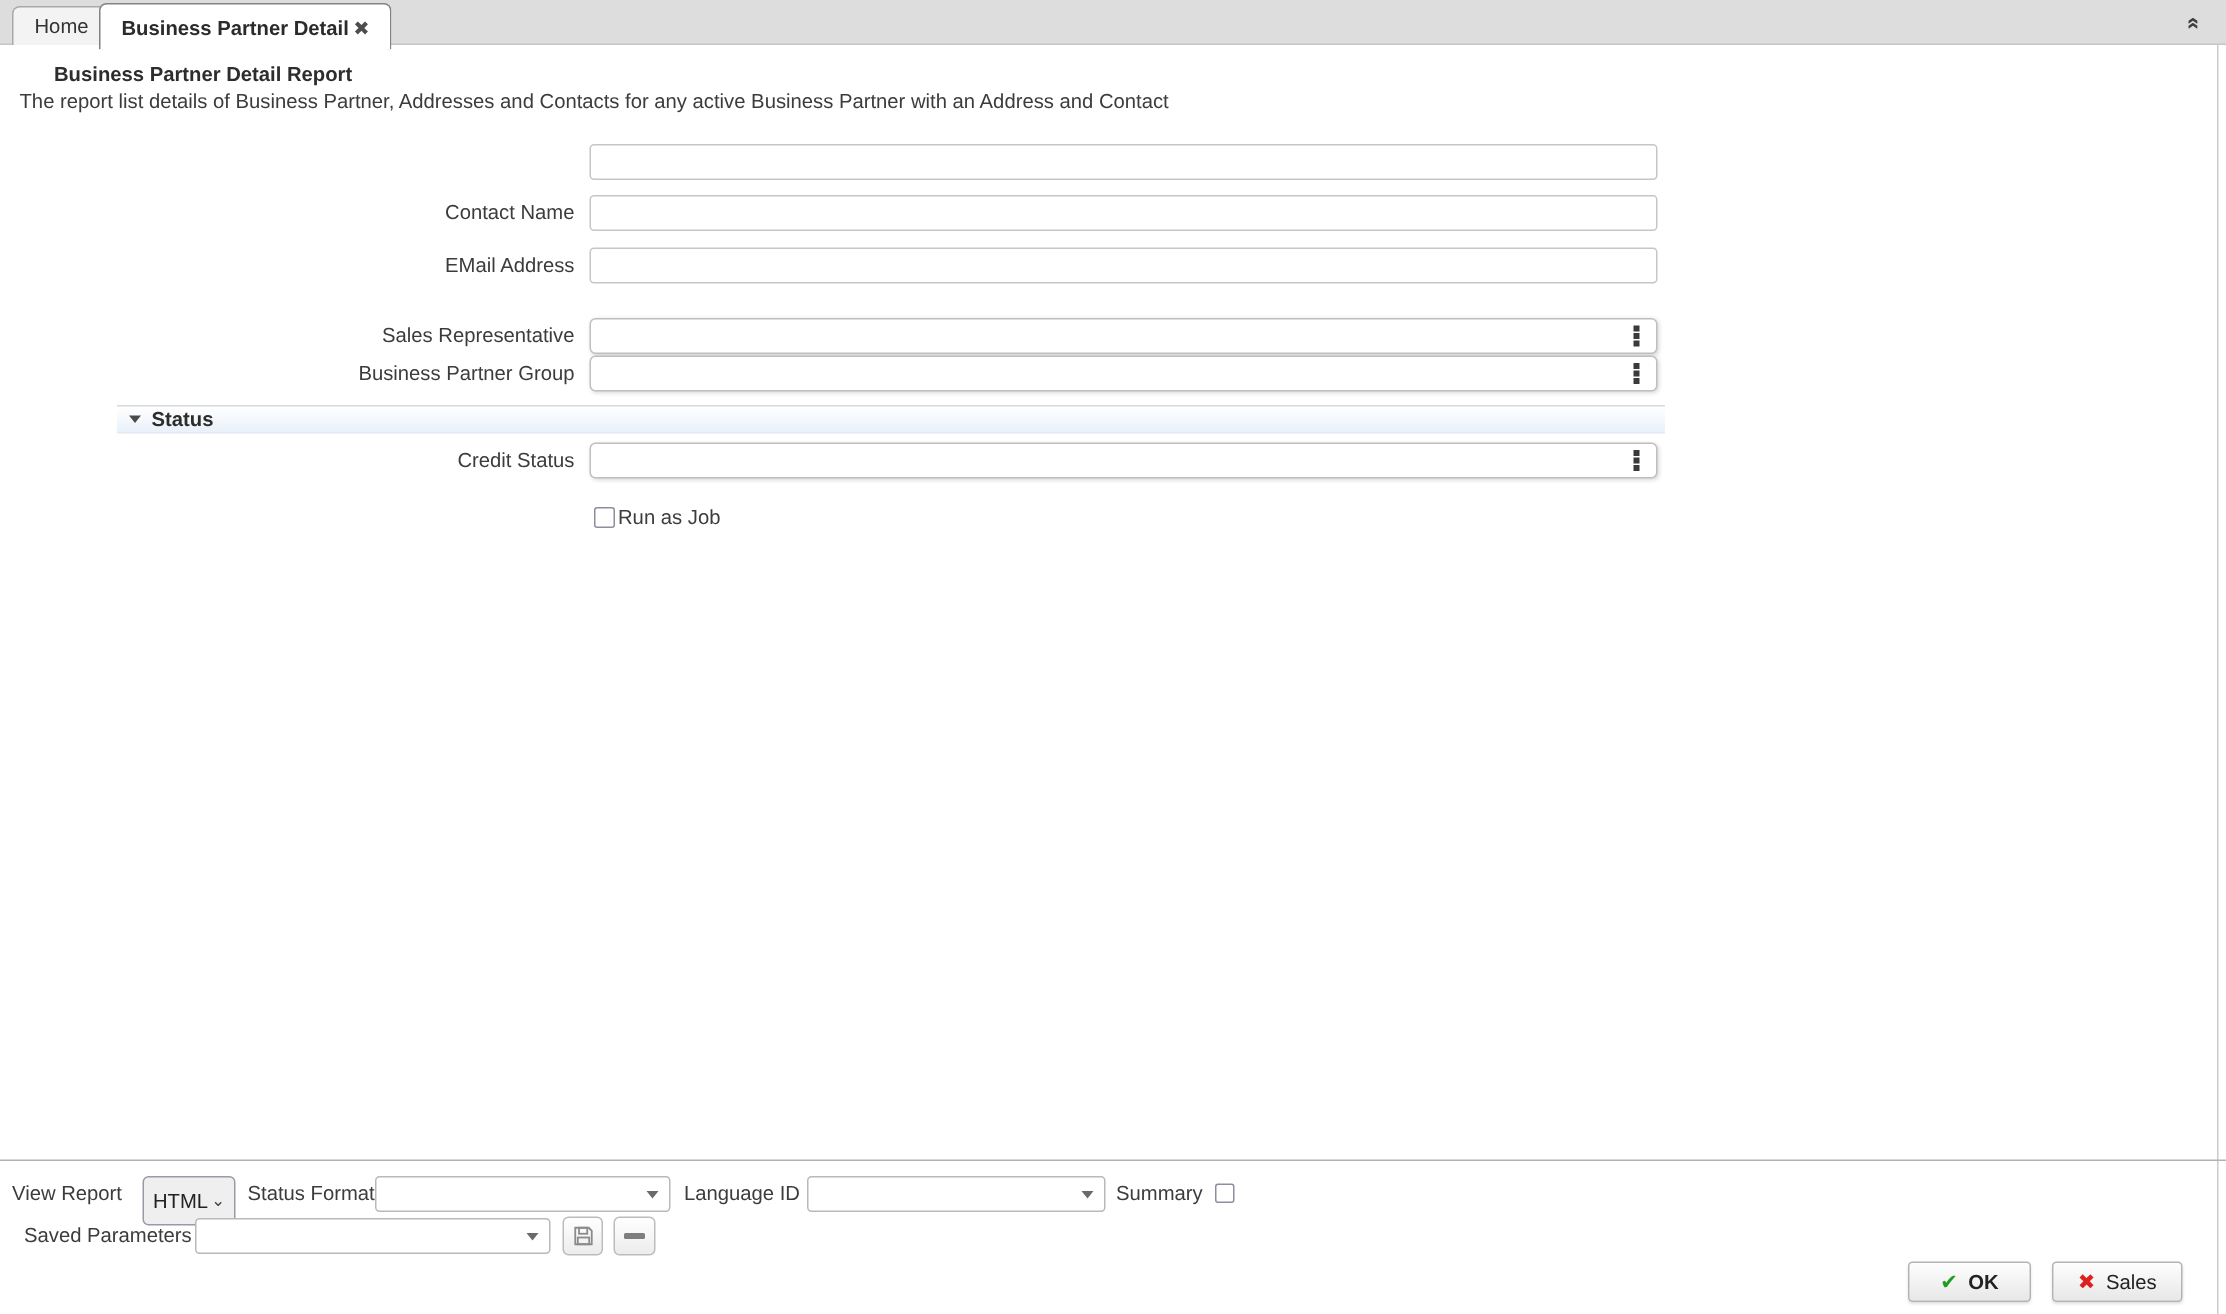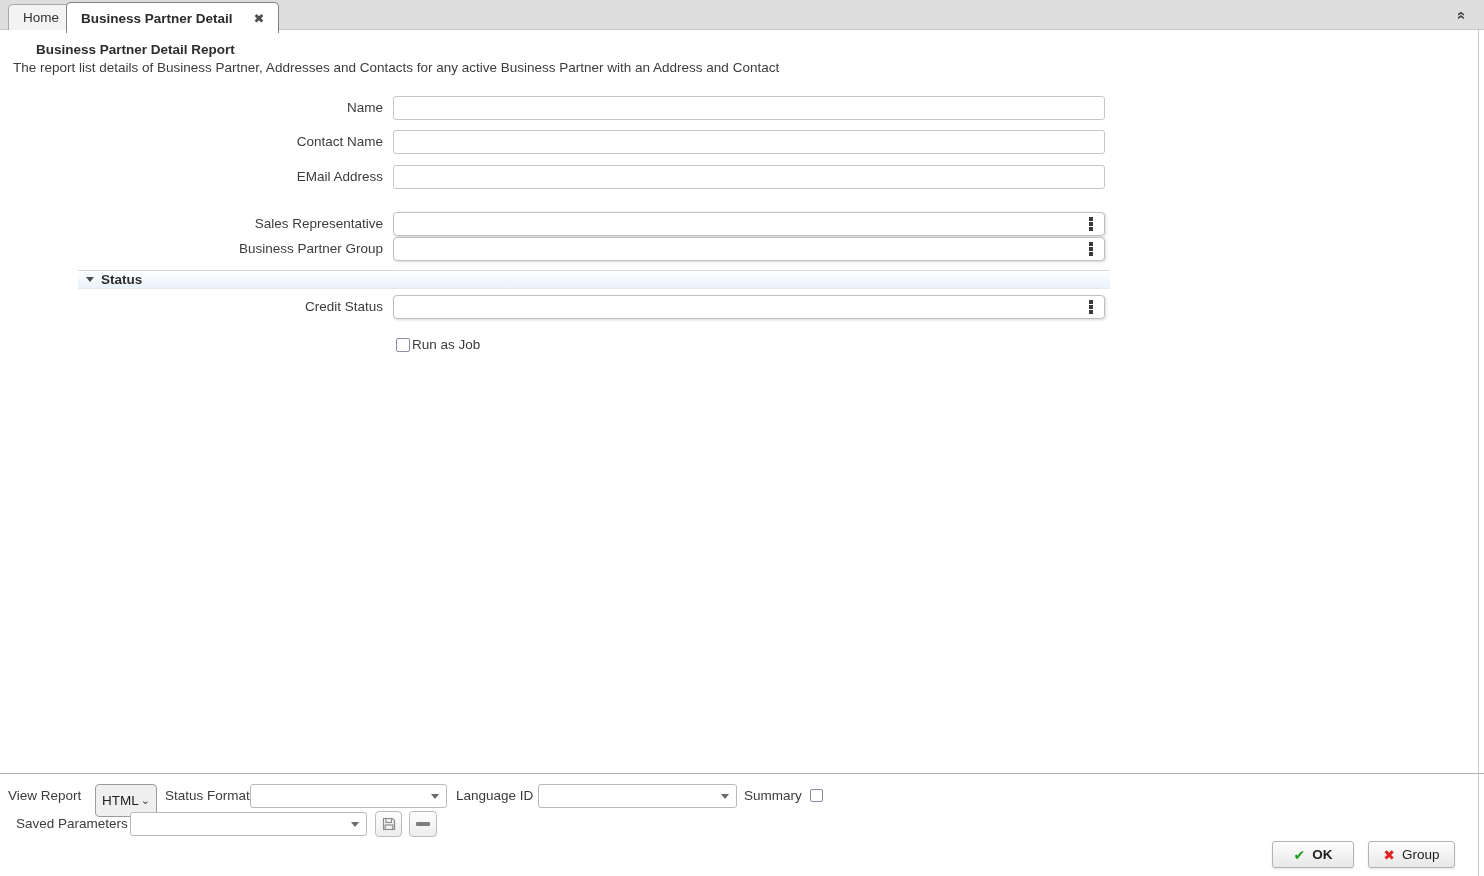--- a/index.html
+++ b/index.html
@@ -30,21 +30,21 @@
     background: #f3f3f3;
     border: 1px solid #a9a9a9; border-bottom: none;
     color: #333;
     z-index: 1;
   }
   .tab-active {
     left: 66px; top: 2px; height: 31px;
     background: #ffffff;
     border: 1px solid #828282; border-bottom: none;
     font-weight: bold; color: #2b2b2b;
-    z-index: 2; gap: 21px;
+    z-index: 2; gap: 3px;
   }
   .tab-close {
     font-size: 13px; color: #4d4d4d; font-weight: bold; line-height: 1;
     cursor: pointer;
   }
   .collapse-btn {
     position: absolute; right: 13px; top: 6px; width: 18px; height: 18px;
     display: flex; align-items: center; justify-content: center;
     color: #3f3f3f; font-size: 15px; font-weight: bold; cursor: pointer;
   }
@@ -202,21 +202,20 @@
       <span>«</span>
     </div>
 </div>
 
 <div class="right-edge"></div>
 
 <div class="proc-title">Business Partner Detail Report</div>
 <div class="proc-subtitle">The report list details of Business Partner, Addresses and Contacts for any active Business Partner with an Address and Contact</div>
 
 <div class="frow row-name">
-  <div class="flabel">Name</div>
   <input class="ftext" type="text" value="" style="">
 </div>
 
 <div class="frow row-cname">
   <div class="flabel">Contact Name</div>
   <input class="ftext" type="text" value="" style="">
 </div>
 
 <div class="frow row-email">
   <div class="flabel">EMail Address</div>
@@ -314,14 +313,14 @@
     <span class="minus-glyph"></span>
   </div>
 </div>
 
 <div class="confirm-btn btn-ok">
   <span class="ok-check">✔</span>
   <span>OK</span>
 </div>
 <div class="confirm-btn btn-cancel">
   <span class="cancel-x">✖</span>
-  <span>Group</span>
+  <span>Sales</span>
 </div>
 
 </body></html>

